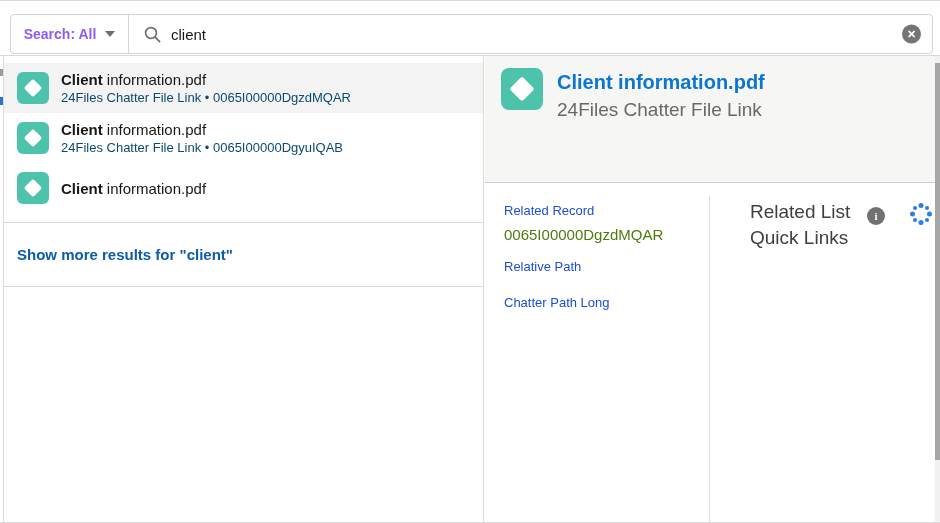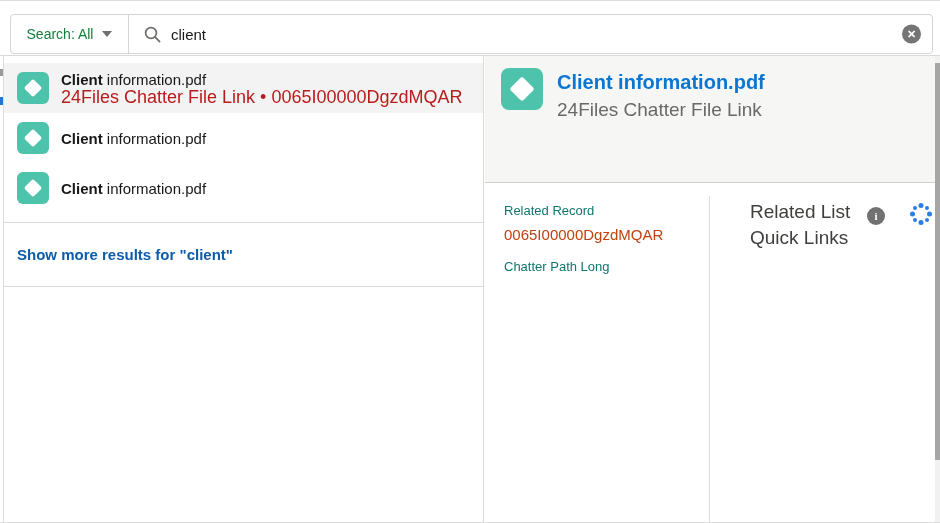--- a/index.html
+++ b/index.html
@@ -6,21 +6,21 @@
   html,body { width:940px; height:523px; font-family:"Liberation Sans", sans-serif; background:#fff; }
   #root { position:relative; width:940px; height:523px; overflow:hidden; background:#fff; }
 
   
   .topbar { position:absolute; left:0; top:0; width:940px; height:56px; background:#fff;
             border-top:1px solid #dcdcdc; border-bottom:1px solid #d9d9d9; }
   .searchbox { position:absolute; left:10px; top:13px; width:923px; height:40px;
                border:1px solid #d5d5d5; border-radius:4px; display:flex; align-items:center; background:#fff; }
   .scope { width:118px; height:100%; display:flex; align-items:center; justify-content:center; gap:9px;
            border-right:1px solid #d5d5d5; cursor:pointer; flex:none; }
-  .scope-label { font-size:14px; color:#15803d; }
+  .scope-label { font-size:14px; color:#8b5cf6;font-weight:bold; }
   .caret { width:0; height:0; border-left:5px solid transparent; border-right:5px solid transparent;
            border-top:6px solid #6e6e6e; }
   .search-icon { margin-left:15px; display:flex; flex:none; }
   .query-input { flex:1; border:none; outline:none; font-family:"Liberation Sans",sans-serif;
                  font-size:15px; color:#181818; margin-left:10px; height:100%; background:transparent; }
   .clear-btn { position:absolute; right:11px; top:50%; transform:translateY(-50%);
                width:19px; height:19px; border-radius:50%; background:#757575; color:#fff;
                display:flex; align-items:center; justify-content:center;
                font-size:11px; font-weight:bold; cursor:pointer; line-height:1; }
 
@@ -33,40 +33,40 @@
              border-left:1px solid #dcdcdc; border-right:1px solid #d9d9d9; }
   .result-list { padding-top:7px; padding-bottom:9px; border-bottom:1px solid #d9d9d9; }
   .result-row { height:50px; display:flex; align-items:center; padding-left:13px; gap:12px; cursor:pointer; }
   .result-row.active { background:#f3f3f3; }
   .file-icon { width:32px; height:32px; border-radius:6px; background:#4ec3ab; position:relative; flex:none; }
   .file-icon::after { content:""; position:absolute; left:50%; top:50%; width:13px; height:13px;
                       background:#fff; border-radius:2px; transform:translate(-50%,-50%) rotate(45deg); }
   .row-text { display:flex; flex-direction:column; }
   .row-title { font-size:15px; color:#181818; line-height:19px; }
   .t-bold { font-weight:700; }
-  .row-meta { font-size:18px; color:#b91c1c; line-height:17px; margin-top:0; }
+  .row-meta { font-size:13px; color:#0c4a6e; line-height:17px; margin-top:0; }
   .show-more { height:64px; display:flex; align-items:center; padding-left:13px;
                border-bottom:1px solid #d9d9d9; font-weight:700; font-size:15px; color:#0b5cab; cursor:pointer; }
 
   
   .preview { position:absolute; left:485px; top:56px; right:0; bottom:0; background:#fff; }
   .preview-header { position:relative; height:127px; background:#f6f6f5; border-bottom:1px solid #cfcfcf; }
   .preview-icon { position:absolute; left:16px; top:12px; width:42px; height:42px; border-radius:8px;
                   background:#4ec3ab; }
   .preview-icon::after { content:""; position:absolute; left:50%; top:50%; width:18px; height:18px;
                   background:#fff; border-radius:3px; transform:translate(-50%,-50%) rotate(45deg); }
   .preview-title { position:absolute; left:72px; top:15px; font-size:20px; font-weight:700;
                    color:#0b76d2; cursor:pointer; }
   .preview-sub { position:absolute; left:72px; top:43px; font-size:19px; color:#696969; }
 
   .detail { position:absolute; left:0; right:0; top:127px; bottom:0; }
   .vline { position:absolute; left:224px; top:13px; bottom:0; width:1px; background:#dcdcdc; }
   .col-fields { position:absolute; left:0; top:0; width:224px; bottom:0; padding:20px 12px 0 19px; }
-  .field-label { font-size:13px; color:#0f766e; line-height:16px; margin-bottom:6px; }
-  .field-value { font-size:15px; color:#c2410c; line-height:20px; margin-bottom:14px; }
+  .field-label { font-size:13px; color:#1d4ed8; line-height:16px; margin-bottom:6px; }
+  .field-value { font-size:15px; color:#4d7c0f; line-height:20px; margin-bottom:14px; }
   .field-label.no-value { margin-bottom:20px; }
 
   .related-col { position:absolute; left:224px; right:0; top:0; bottom:0; }
   .related-title { position:absolute; left:41px; top:16px; width:126px; font-size:19px; line-height:26px;
                    color:#413f3d; }
   .info-icon { position:absolute; left:158px; top:24px; width:18px; height:18px; border-radius:50%;
                background:#717171; color:#fff; font-size:11px; font-weight:700;
                display:flex; align-items:center; justify-content:center;
                font-family:"Liberation Serif", serif; cursor:pointer; }
   .spinner { position:absolute; right:7px; top:19px; width:24px; height:24px; }
@@ -110,20 +110,21 @@
         <span class="row-text">
           <span class="row-title"><span class="t-bold">Client</span> <span>information.pdf</span></span>
           <span class="row-meta">24Files Chatter File Link • 0065I00000DgzdMQAR</span>
         </span>
       </div>
 
       <div class="result-row">
         <span class="file-icon"></span>
         <span class="row-text">
           <span class="row-title"><span class="t-bold">Client</span> <span>information.pdf</span></span>
+          <span class="row-meta">24Files Chatter File Link • 0065I00000DgyuIQAB</span>
         </span>
       </div>
 
       <div class="result-row">
         <span class="file-icon"></span>
         <span class="row-text">
           <span class="row-title"><span class="t-bold">Client</span> <span>information.pdf</span></span>
         </span>
       </div>
 
@@ -137,20 +138,21 @@
       <span class="preview-title">Client information.pdf</span>
       <span class="preview-sub">24Files Chatter File Link</span>
     </div>
 
     <div class="detail">
       <div class="vline"></div>
 
       <div class="col-fields">
         <div class="field-label">Related Record</div>
         <div class="field-value">0065I00000DgzdMQAR</div>
+        <div class="field-label no-value">Relative Path</div>
         <div class="field-label">Chatter Path Long</div>
       </div>
 
       <div class="related-col">
         <div class="related-title">Related List Quick Links</div>
         <span class="info-icon">i</span>
         <span class="spinner">
           <svg width="24" height="24" viewBox="0 0 24 24">
             <circle cx="12" cy="3.5" r="2.5" fill="#2b7de9"></circle>
             <circle cx="18" cy="6" r="2.0" fill="#2b7de9"></circle>

